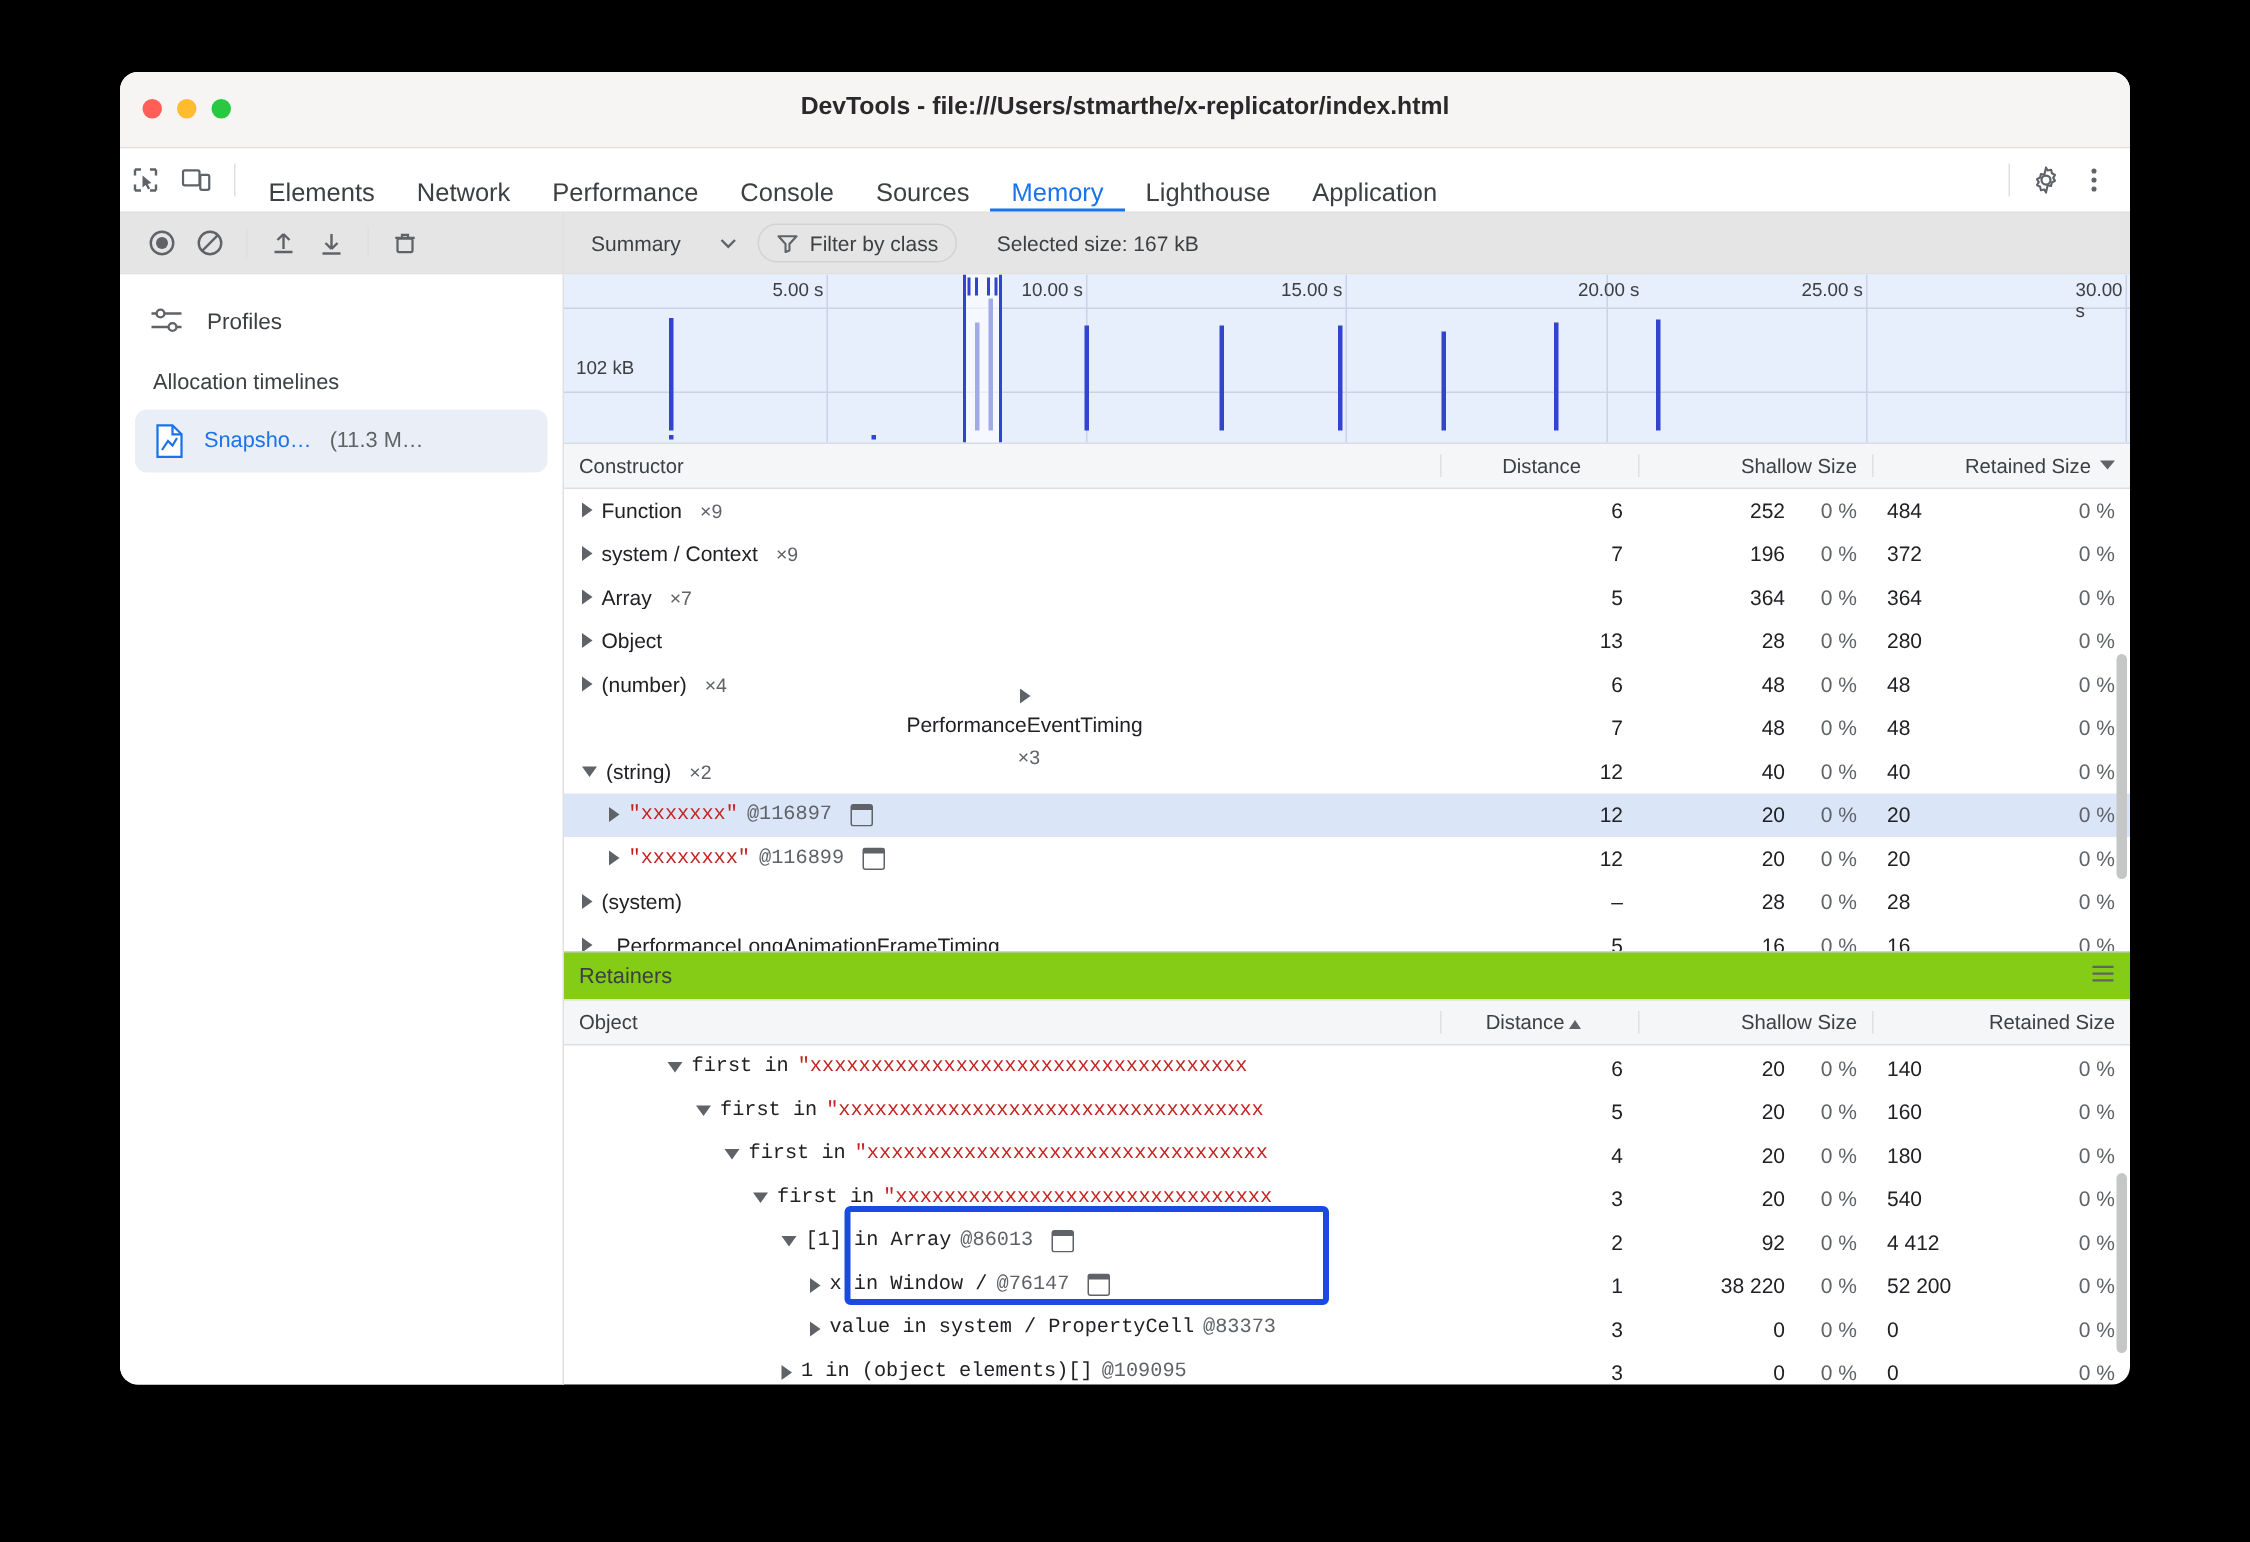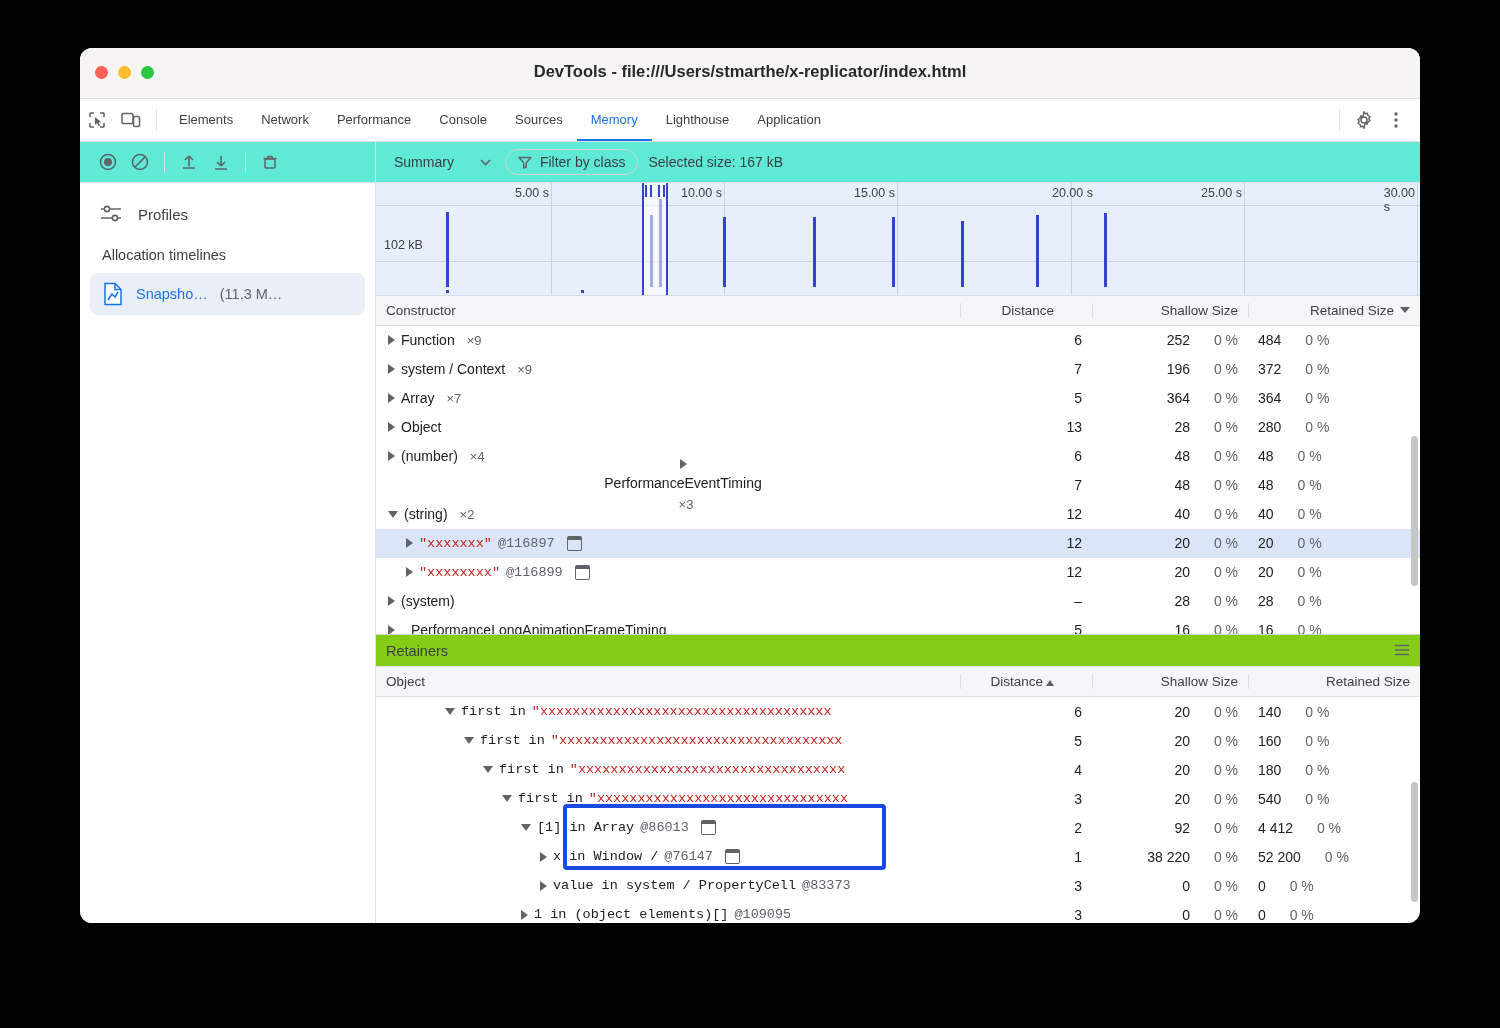--- a/index.html
+++ b/index.html
@@ -57,23 +57,23 @@
   }
   .tb-icon {
     width: 34px;
     display: flex; align-items: center; justify-content: center;
     color: #5f6368;
   }
   #tabbar .sep {
     width: 1px; margin: 10px 8px 10px 8px; background: #e0e0e0;
   }
   .tab {
-    display: flex; align-items: center;
+    display: flex; align-items: flex-end;
     padding: 0 14px;
-    font-size: 13px;
+    font-size: 17px;
     color: #3c4043;
     cursor: default;
     border-bottom: 2px solid transparent;
     box-sizing: border-box;
   }
   .tab.active {
     color: #1a73e8;
     border-bottom: 2px solid #1a73e8;
   }
   #tabbar .right {
@@ -89,21 +89,21 @@
     display: flex; align-items: center; justify-content: center;
     color: #5f6368;
     border-radius: 4px;
   }
   
   #toolbar {
     height: 40px;
     display: flex;
     align-items: center;
     border-bottom: 1px solid #e0e0e0;
-    background: #5eead4;
+    background: #e5e5e5;
   }
   #tool-left {
     width: 296px;
     display: flex; align-items: center;
     padding-left: 12px;
     box-sizing: border-box;
     border-right: 1px solid #e0e0e0;
     height: 100%;
   }
   #tool-left .tsep { width:1px; height: 20px; background:#e0e0e0; margin: 0 8px; }
@@ -121,21 +121,21 @@
     border-radius: 4px;
   }
   .filter-chip {
     display: flex; align-items: center; gap: 8px;
     font-size: 14px; color: #3c4043;
     border: 1px solid #d2d3d5;
     border-radius: 14px;
     padding: 4px 12px;
   }
   #selected-size {
-    font-size: 14px; color: #3c4043; margin-left: 4px;
+    font-size: 14px; color: #3c4043; margin-left: 20px;
   }
   
   #body {
     display: flex;
     height: 743px;
   }
   #sidebar {
     width: 296px;
     border-right: 1px solid #e0e0e0;
     box-sizing: border-box;
@@ -238,21 +238,21 @@
     height: 29px;
     align-items: center;
     font-size: 14px;
     color: #202124;
   }
   .row.sel { background: #dbe5f8; }
   .row .c { box-sizing: border-box; padding: 0 10px; white-space: nowrap; overflow: hidden; }
   .c-name { flex: 1; min-width: 0; display: flex; align-items: center; gap: 6px; }
   .c-dist { width: 104px; text-align: right; }
   .c-num  { width: 156px; display: flex; justify-content: flex-end; align-items: center; }
-  .c-num2 { width: 172px; display: flex; justify-content: flex-start; align-items: center; }
+  .c-num2 { width: 172px; display: flex; justify-content: space-between; align-items: center; }
   .num { }
   .pct { width: 48px; text-align: right; color: #5f6368; }
   .tri {
     display: inline-block;
     width: 0; height: 0;
     border-top: 5px solid transparent;
     border-bottom: 5px solid transparent;
     border-left: 7px solid #5f6368;
     flex: none;
   }

